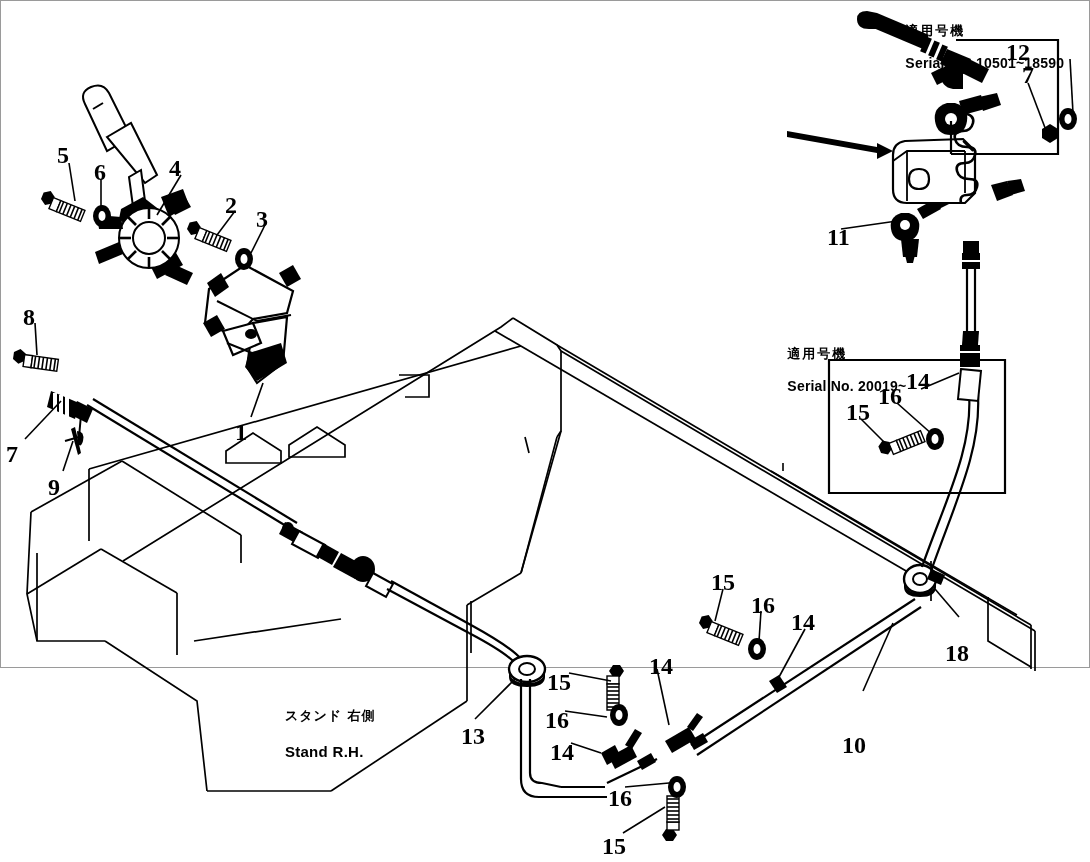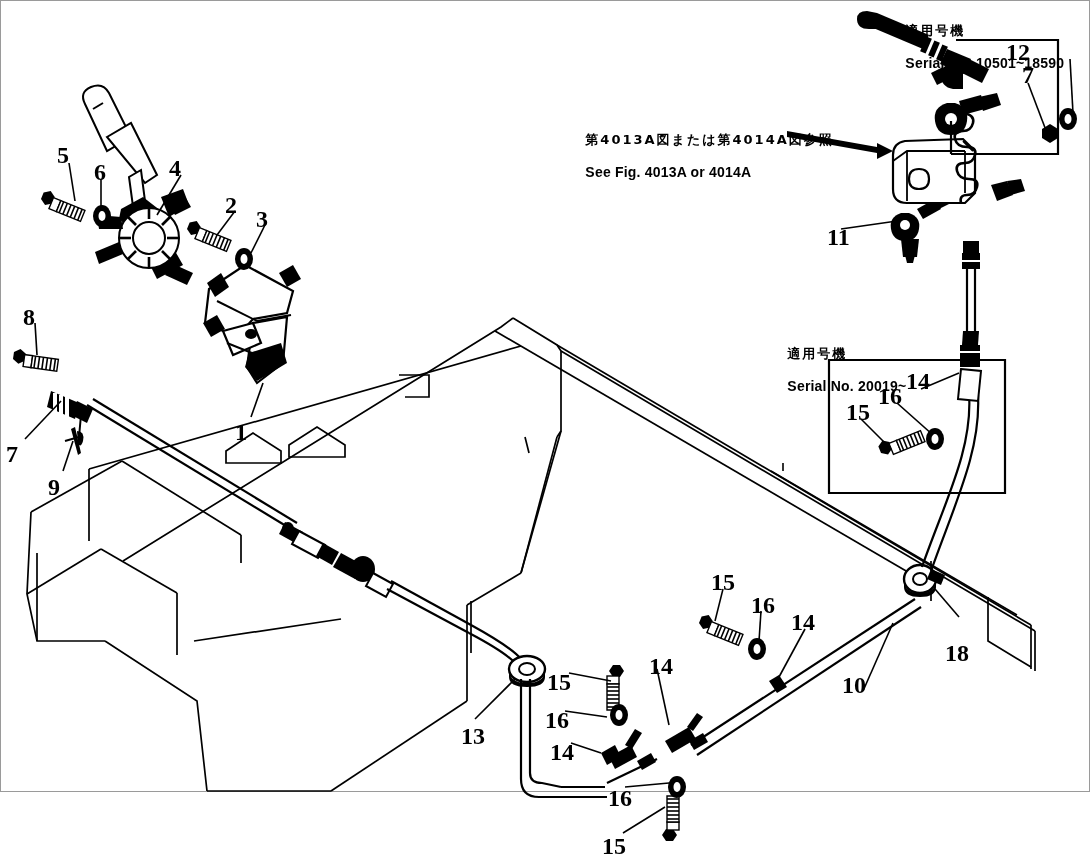--- a/index.html
+++ b/index.html
@@ -1,17 +1,17 @@
 <!DOCTYPE html>
 <html><head>
 <meta charset="utf-8">
 <style>
   html,body{margin:0;padding:0;background:#fff;}
   body{width:1090px;height:862px;font-family:"Liberation Serif",serif;overflow:hidden;}
-  #sheet{position:relative;width:1090px;height:792px;background:#ffffff;
+  #sheet{position:relative;width:1090px;height:668px;background:#ffffff;
          border:1px solid #9a9a9a;box-sizing:border-box;}
   svg.art{position:absolute;left:0;top:0;width:1090px;height:862px;}
   .lbl{position:absolute;font-family:"Liberation Serif",serif;color:#000;
        font-weight:700;line-height:1;white-space:pre;}
   .callout{font-size:24px;letter-spacing:0px;}
   .note{font-size:14px;font-weight:700;font-family:"Liberation Sans",sans-serif;
         line-height:1.18;letter-spacing:0.2px;}
   .note .jp{font-family:"DejaVu Sans",sans-serif;font-size:13px;letter-spacing:2px;}
   .stdlbl{font-size:15px;font-weight:700;font-family:"Liberation Sans",sans-serif;
           line-height:1.25;letter-spacing:0.3px;}
@@ -438,41 +438,41 @@
       <path d="M624,786 L668,782"></path>
       <path d="M622,832 L664,806"></path>
     </g>
   </svg>
 
   <div class="lbl note" style="left:888px;top:4px;">
     <span class="jp">適用号機</span><br>
     <span>Serial No. 10501~18590</span>
   </div>
 
-  <div class="lbl note" style="left:568px;top:113px;">
-    <span class="jp">第4013A図または第4014A図参照</span><br>
-    <span>See Fig. 4013A or 4014A</span>
-  </div>
 
   <div class="lbl note" style="left:770px;top:327px;">
     <span class="jp">適用号機</span><br>
     <span>Serial No. 20019~</span>
   </div>
 
+  <div class="lbl stdlbl" style="left:266px;top:686px;">
+    <span class="jp">スタンド 右側</span><br>
+    <span>Stand R.H.</span>
+  </div>
 
   <div class="lbl callout" style="left:234px;top:419px;">1</div>
   <div class="lbl callout" style="left:224px;top:192px;">2</div>
   <div class="lbl callout" style="left:255px;top:206px;">3</div>
   <div class="lbl callout" style="left:168px;top:155px;">4</div>
   <div class="lbl callout" style="left:56px;top:142px;">5</div>
   <div class="lbl callout" style="left:93px;top:159px;">6</div>
   <div class="lbl callout" style="left:5px;top:441px;">7</div>
   <div class="lbl callout" style="left:22px;top:304px;">8</div>
   <div class="lbl callout" style="left:47px;top:474px;">9</div>
-  <div class="lbl callout" style="left:841px;top:672px;">10</div>
+  <div class="lbl callout" style="left:841px;top:732px;">10</div>
   <div class="lbl callout" style="left:826px;top:224px;">11</div>
   <div class="lbl callout" style="left:1005px;top:39px;">12</div>
   <div class="lbl callout" style="left:1021px;top:62px;">7</div>
   <div class="lbl callout" style="left:905px;top:368px;">14</div>
   <div class="lbl callout" style="left:845px;top:399px;">15</div>
   <div class="lbl callout" style="left:877px;top:383px;">16</div>
   <div class="lbl callout" style="left:790px;top:609px;">14</div>
   <div class="lbl callout" style="left:710px;top:569px;">15</div>
   <div class="lbl callout" style="left:750px;top:592px;">16</div>
   <div class="lbl callout" style="left:944px;top:640px;">18</div>

